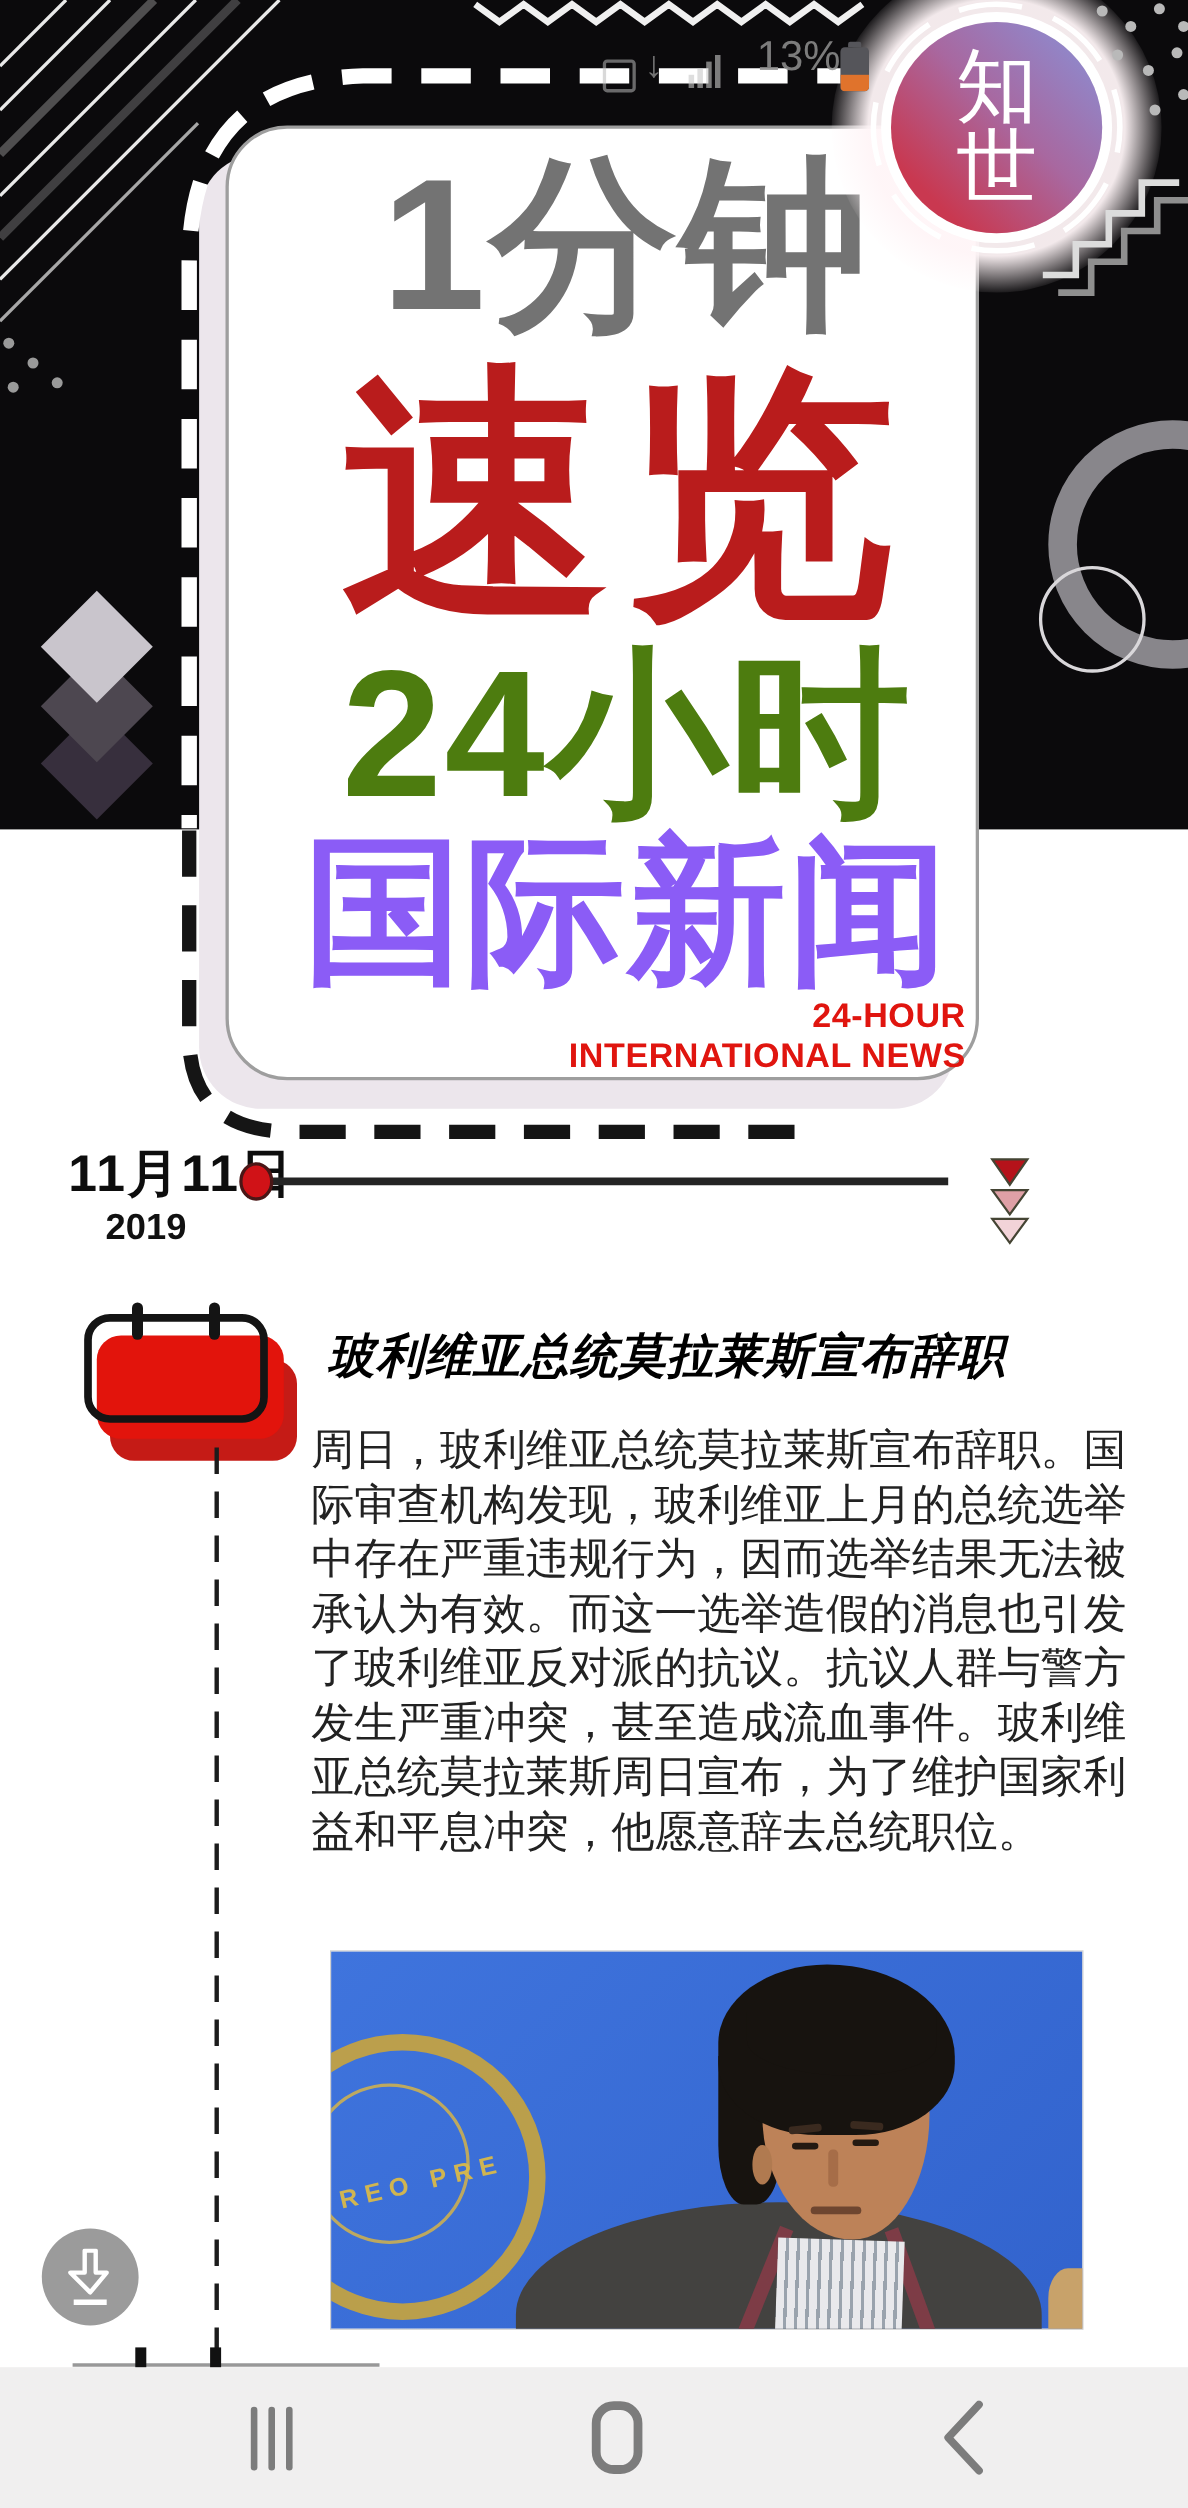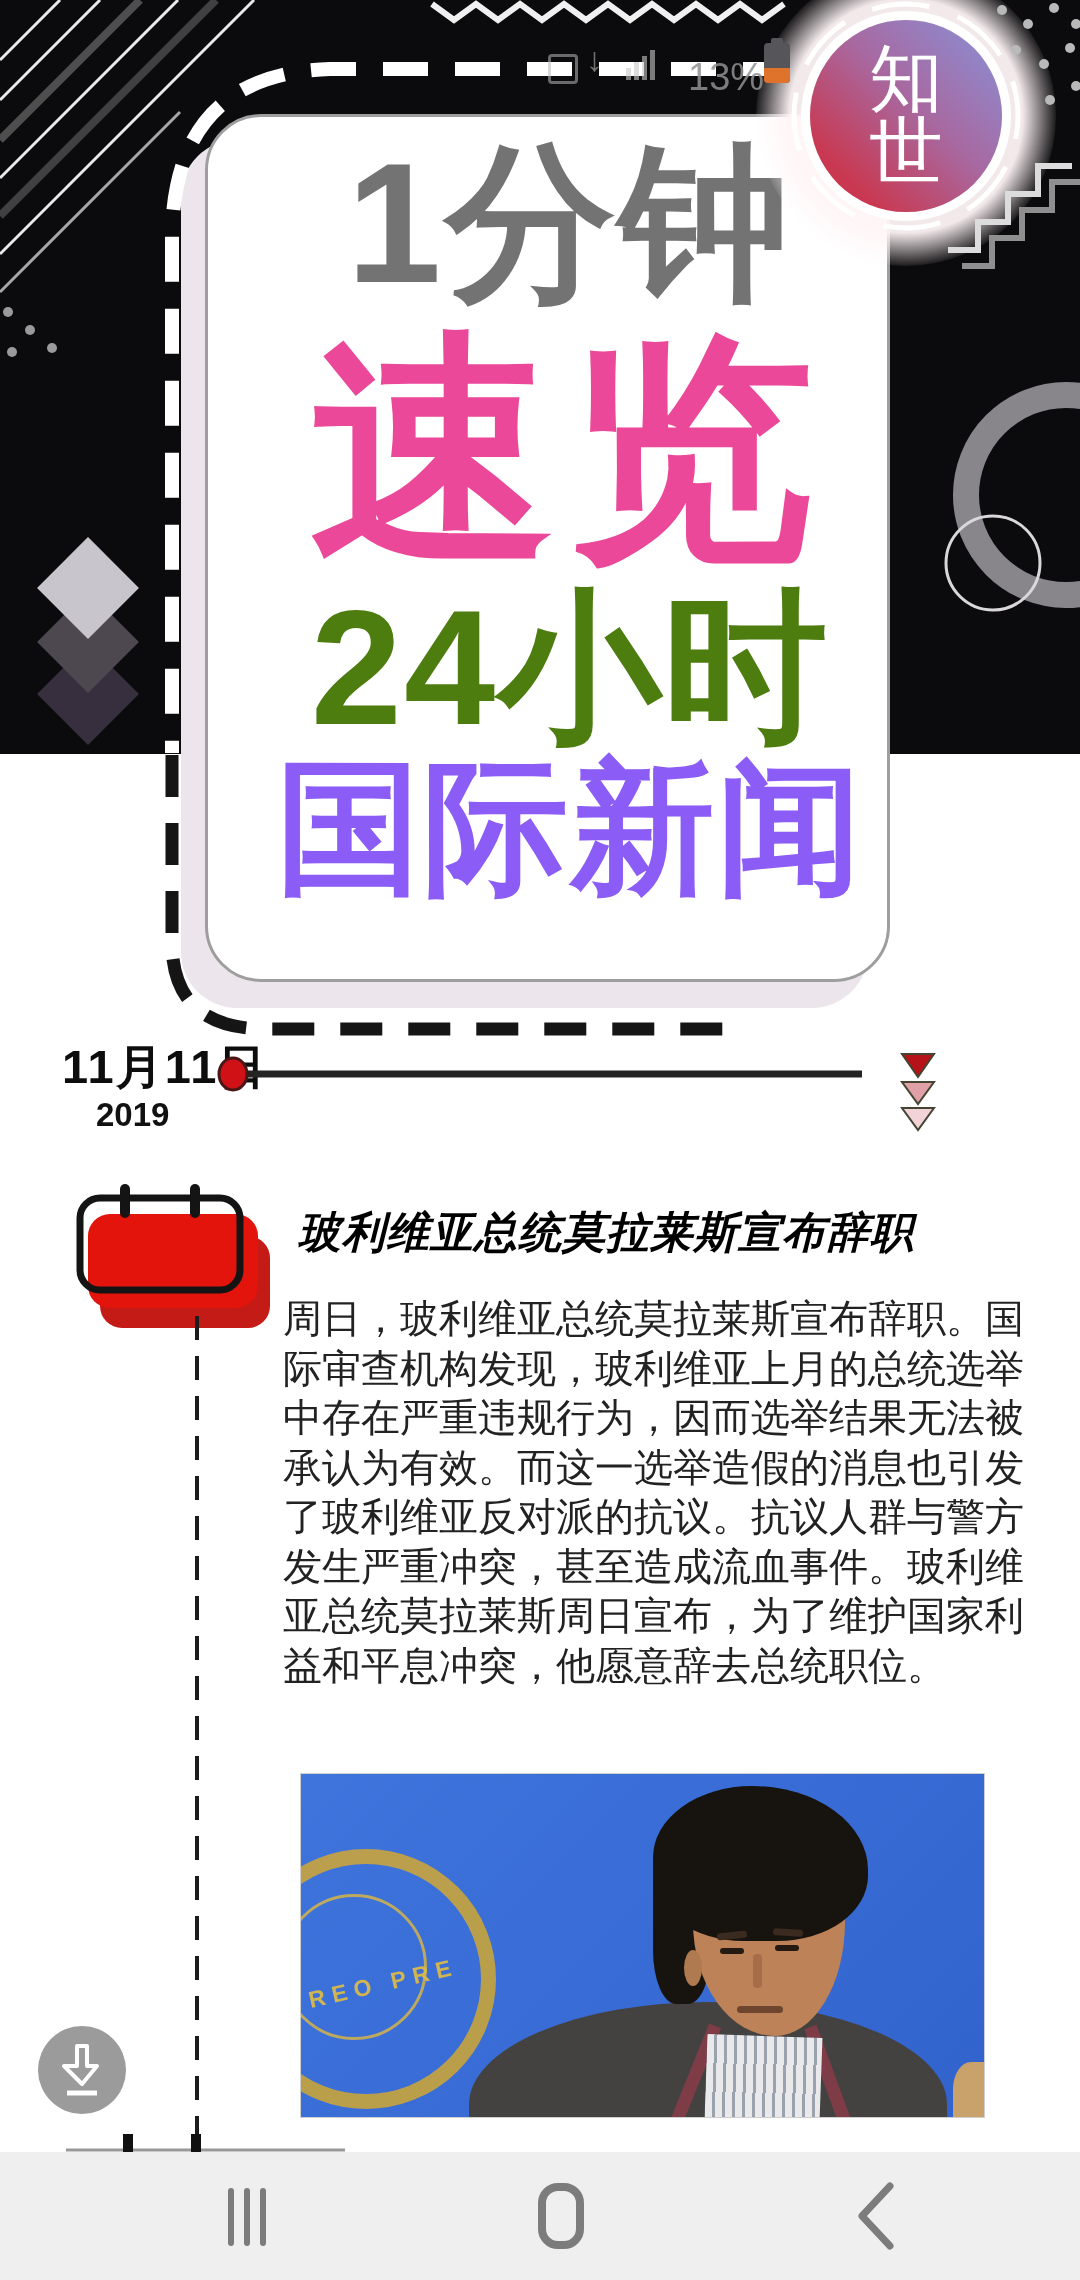--- a/index.html
+++ b/index.html
@@ -6,40 +6,40 @@
   #page{position:relative;width:1080px;height:2280px;overflow:hidden;background:#ffffff;}
 
   
   .black-bg{position:absolute;left:0;top:0;width:1080px;height:754px;background:#0b0a0c;z-index:1;}
 
   .card-shadow{position:absolute;left:181px;top:140px;width:687px;height:868px;border-radius:56px;background:#ece6ec;z-index:9;}
   .card{position:absolute;left:205px;top:114px;width:685px;height:868px;border-radius:56px;background:#ffffff;border:3px solid #9e9e9e;box-sizing:border-box;z-index:10;}
 
   .titles{position:absolute;left:245px;top:138px;width:650px;text-align:center;z-index:12;font-weight:900;}
   .t1{font-size:170px;line-height:1;color:#737373;letter-spacing:4px;}
-  .t2{font-size:244px;line-height:1;color:#ec4899;letter-spacing:16px;margin-top:20px;}
+  .t2{font-size:244px;line-height:1;color:#b91c1c;letter-spacing:16px;margin-top:20px;}
   .t3{font-size:164px;line-height:1;color:#4d7c0f;margin-top:14px;letter-spacing:2px;}
   .t4{font-size:145px;line-height:1;color:#8b5cf6;margin-top:6px;letter-spacing:2px;}
   .subtitle-en{position:absolute;right:202px;top:906px;text-align:right;color:#e0150f;font-weight:bold;font-size:31px;line-height:1.16;letter-spacing:.5px;z-index:12;}
 
   
   .logo-glow{position:absolute;left:756px;top:-34px;width:300px;height:300px;border-radius:50%;
     background:radial-gradient(circle,rgba(255,245,247,.95) 55%,rgba(255,245,247,0) 72%);z-index:19;}
   .logo{position:absolute;left:810px;top:20px;width:192px;height:192px;border-radius:50%;
     background:linear-gradient(to bottom left,#8d8bcf 8%,#a868a0 45%,#c93850 82%);
     box-shadow:0 0 0 9px #ffffff;z-index:20;display:flex;flex-direction:column;align-items:center;justify-content:center;}
   .logo-char{color:#ffffff;font-size:74px;line-height:.98;font-weight:300;}
 
   
   .status{position:absolute;left:0;top:0;width:1080px;height:92px;z-index:60;pointer-events:none;}
   .si-box{position:absolute;left:548px;top:54px;width:24px;height:24px;border:3px solid rgba(185,185,185,.55);border-radius:4px;}
   .si-down{position:absolute;left:586px;top:40px;font-size:34px;color:rgba(185,185,185,.6);}
   .si-bars{position:absolute;left:626px;top:50px;width:40px;height:30px;display:flex;align-items:flex-end;gap:3px;}
   .si-bars i{display:block;width:5px;background:rgba(200,200,200,.6);}
-  .batt-pct{position:absolute;left:688px;top:56px;font-size:38px;color:rgba(145,145,145,.85);}
+  .batt-pct{position:absolute;left:688px;top:31px;font-size:38px;color:rgba(145,145,145,.85);}
   .battery{position:absolute;left:764px;top:38px;width:26px;height:50px;}
   .battery .tip{width:12px;height:5px;background:#55555a;margin:0 auto;border-radius:2px 2px 0 0;}
   .battery .body{width:26px;height:40px;background:#55555a;border-radius:4px;overflow:hidden;position:relative;}
   .battery .fill{position:absolute;left:0;bottom:0;width:100%;height:15px;background:#e0732c;}
 
   
   .date-day{position:absolute;left:62px;top:1036px;font-size:47px;font-weight:900;color:#0d0d0d;letter-spacing:2px;z-index:12;}
   .date-year{position:absolute;left:96px;top:1096px;font-size:33px;font-weight:bold;color:#111;z-index:12;}
 
   
@@ -93,20 +93,24 @@
 
   <div class="card-shadow"></div>
   <div class="card"></div>
 
   <div class="titles">
     <div class="t1">1分钟</div>
     <div class="t2">速览</div>
     <div class="t3">24小时</div>
     <div class="t4">国际新闻</div>
   </div>
+  <div class="subtitle-en">
+    <div>24-HOUR</div>
+    <div>INTERNATIONAL NEWS</div>
+  </div>
 
   <div class="logo-glow"></div>
   <div class="logo">
     <div class="logo-char">知</div>
     <div class="logo-char">世</div>
   </div>
 
   <div class="date-day">11月11日</div>
   <div class="date-year">2019</div>
 

